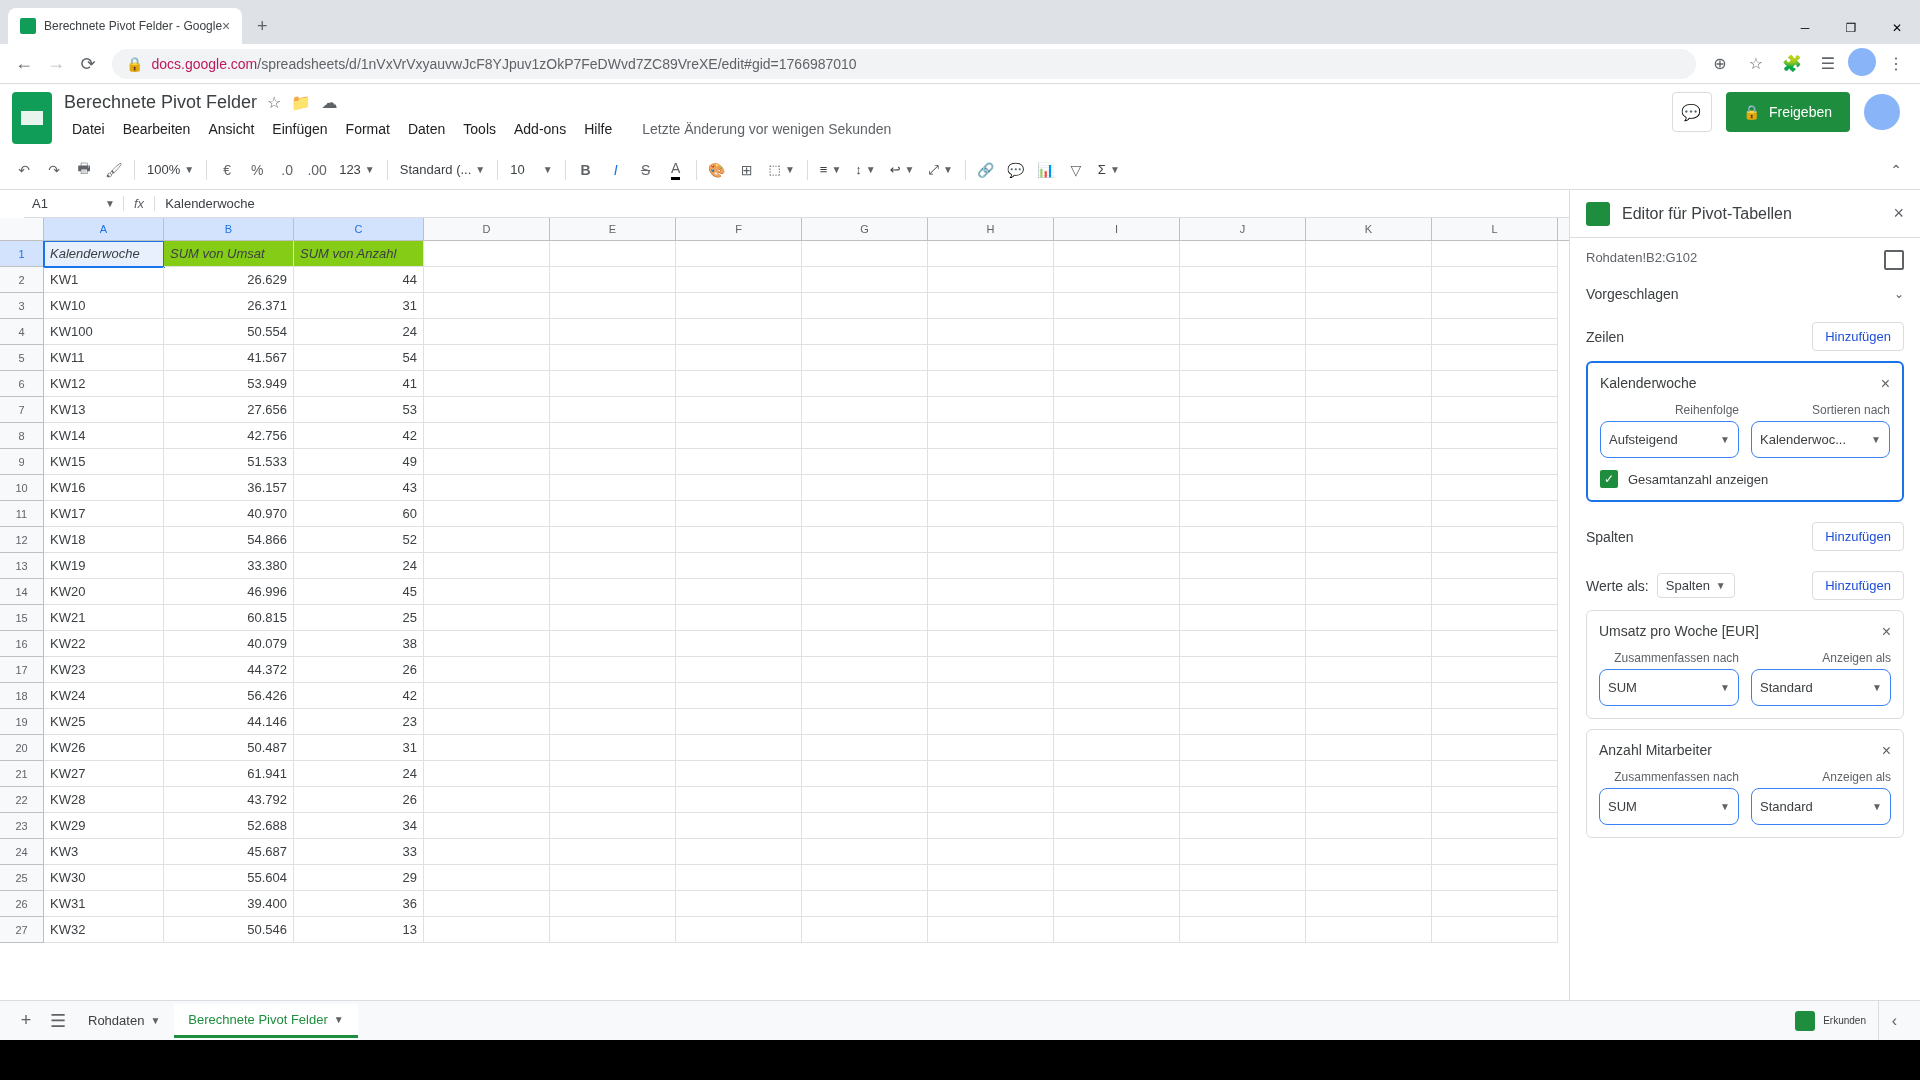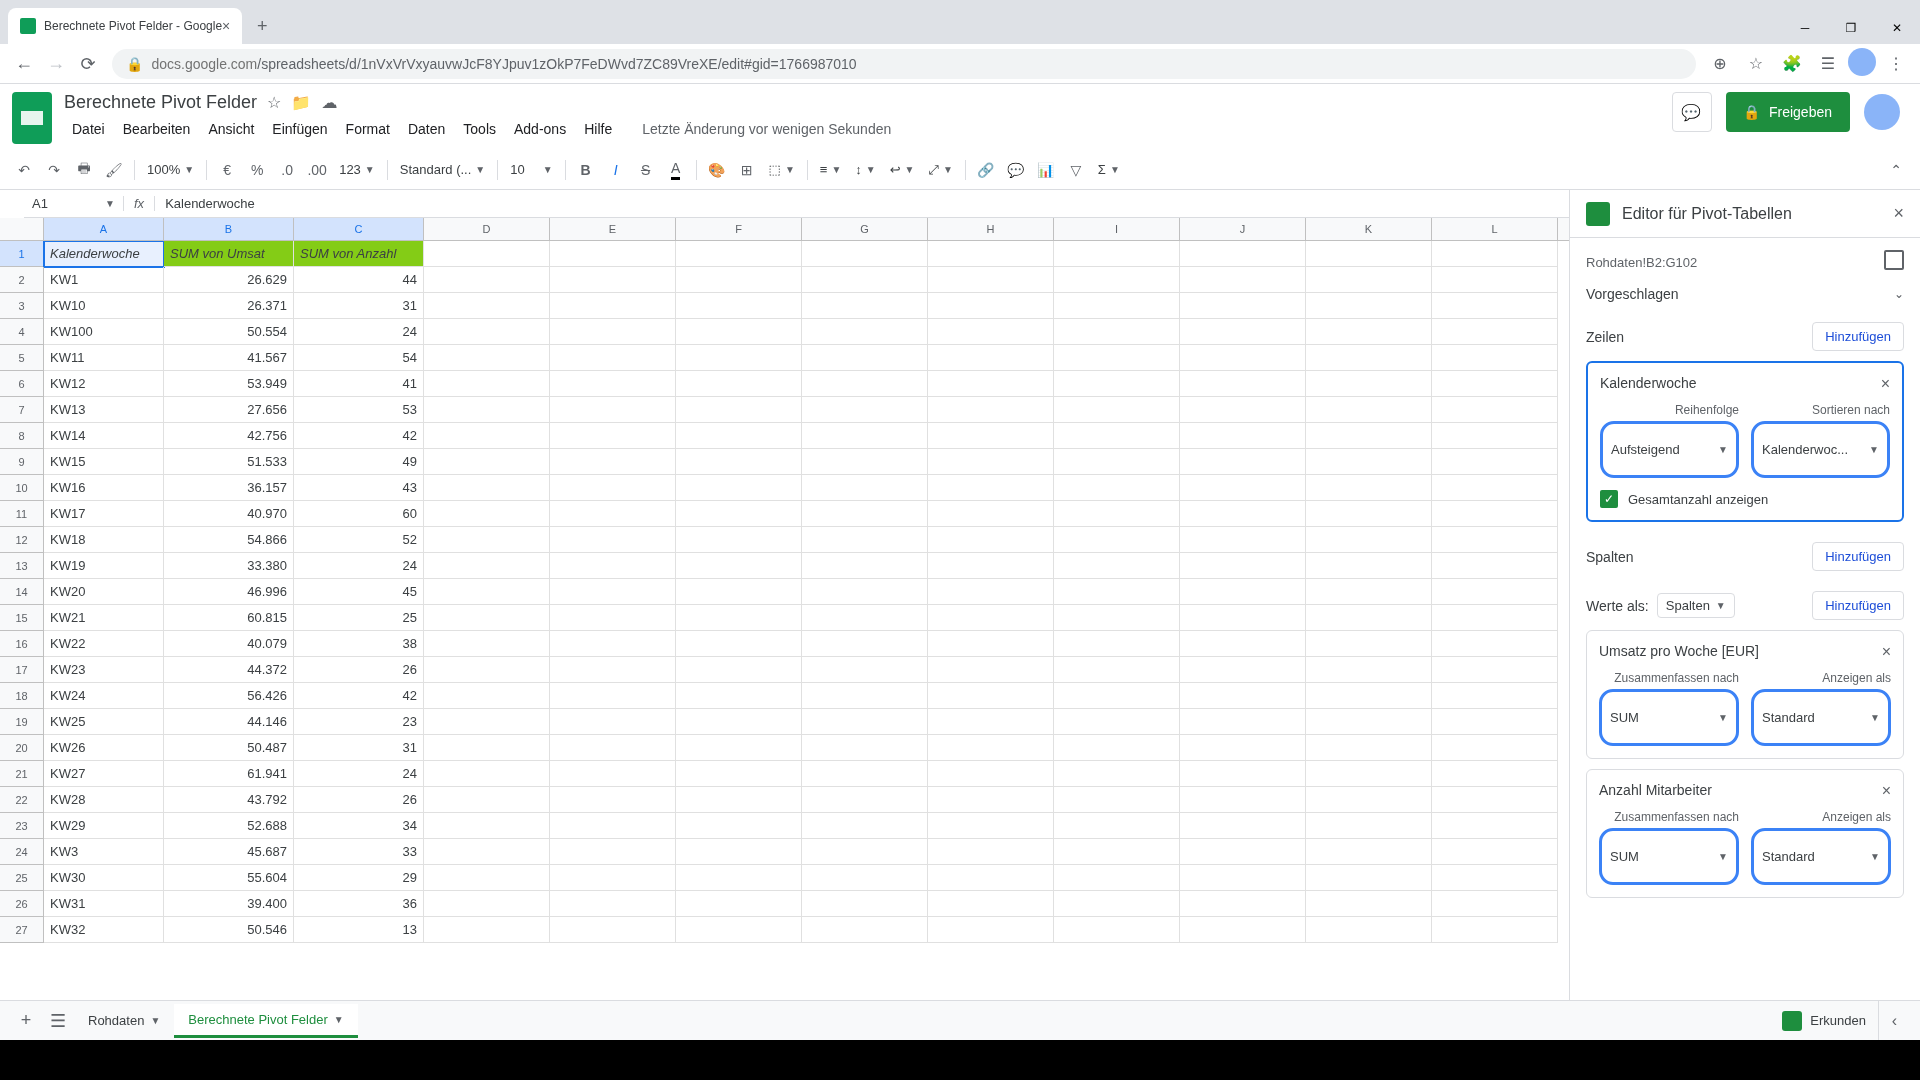--- a/index.html
+++ b/index.html
@@ -15,21 +15,21 @@
 .tab-close { margin-left: auto; color: #5f6368; font-size: 14px; cursor: pointer; }
 .newtab { width: 28px; height: 28px; display: flex; align-items: center; justify-content: center; color: #5f6368; font-size: 18px; margin-left: 6px; margin-bottom: 4px; }
 .win-controls { margin-left: auto; display: flex; }
 .win-btn { width: 46px; height: 32px; display: flex; align-items: center; justify-content: center; color: #000; font-size: 12px; }
 
 
 .urlbar { height: 40px; background: #fff; display: flex; align-items: center; padding: 0 8px; border-bottom: 1px solid #dadce0; }
 .nav-btn { width: 32px; height: 32px; display: flex; align-items: center; justify-content: center; color: #5f6368; font-size: 18px; border-radius: 50%; }
 .nav-btn.disabled { color: #bdc1c6; }
 .url-input { flex: 1; height: 30px; background: #f1f3f4; border-radius: 15px; display: flex; align-items: center; padding: 0 14px; margin: 0 8px; font-size: 14px; color: #5f6368; }
-.url-domain { color: #737373; }
+.url-domain { color: #be185d; }
 .url-icons { display: flex; gap: 4px; }
 .url-icon { width: 32px; height: 32px; display: flex; align-items: center; justify-content: center; color: #5f6368; }
 .avatar-small { width: 28px; height: 28px; border-radius: 50%; background: #8ab4f8; }
 
 
 .docs-header { padding: 8px 12px 0; display: flex; align-items: flex-start; }
 .docs-logo { width: 40px; height: 52px; background: #0f9d58; border-radius: 4px; margin-right: 12px; display: flex; align-items: center; justify-content: center; position: relative; }
 .docs-logo::after { content: ''; position: absolute; width: 22px; height: 14px; background: #fff; opacity: 0.9; }
 .docs-title-area { flex: 1; }
 .docs-title-row { display: flex; align-items: center; gap: 10px; }
@@ -81,45 +81,45 @@
 .sel-range { background: #84cc16; }
 .row-h.sel { background: #d3e3fd; color: #1a73e8; }
 
 
 .sidebar { width: 350px; display: flex; flex-direction: column; background: #fff; }
 .sb-header { height: 48px; display: flex; align-items: center; padding: 0 16px; border-bottom: 1px solid #dadce0; }
 .sb-icon { width: 24px; height: 24px; background: #1e8e3e; border-radius: 3px; margin-right: 12px; }
 .sb-title { flex: 1; font-size: 16px; color: #3c4043; }
 .sb-close { color: #5f6368; font-size: 18px; }
 .sb-body { flex: 1; overflow-y: auto; padding: 12px 16px; }
-.sb-range { display: flex; justify-content: space-between; align-items: flex-end; font-size: 13px; color: #5f6368; margin-bottom: 16px; }
+.sb-range { display: flex; justify-content: space-between; align-items: flex-start; font-size: 13px; color: #5f6368; margin-bottom: 16px; }
 .grid-icon { width: 20px; height: 20px; border: 2px solid #5f6368; border-radius: 2px; }
 .sb-section { margin-bottom: 20px; }
 .sb-section-head { display: flex; justify-content: space-between; align-items: center; font-size: 14px; color: #3c4043; margin-bottom: 10px; }
 .chev { font-size: 12px; color: #5f6368; }
 .add-btn { color: #1d4ed8; font-size: 13px; font-weight: 500; padding: 6px 12px; border: 1px solid #dadce0; border-radius: 4px; }
 .field-card { border: 1px solid #dadce0; border-radius: 6px; padding: 12px; margin-bottom: 10px; }
 .field-card.active { border: 2px solid #1a73e8; }
 .field-title { font-size: 14px; font-weight: 500; color: #3c4043; display: flex; justify-content: space-between; margin-bottom: 10px; }
 .field-close { color: #5f6368; font-size: 16px; cursor: pointer; }
 .field-row { display: flex; gap: 12px; }
 .field-col { flex: 1; }
 .field-label { font-size: 12px; color: #5f6368; margin-bottom: 4px; text-align: right; }
-.field-select { display: flex; justify-content: space-between; align-items: center; border: 3px solid #3b82f6; border-radius: 14px; padding: 18px 8px; font-size: 13px; color: #3c4043; }
+.field-select { display: flex; justify-content: space-between; align-items: center; border: 1px solid #3b82f6; border-radius: 8px; padding: 10px 8px; font-size: 13px; color: #3c4043; }
 .checkbox-row { display: flex; align-items: center; gap: 10px; margin-top: 12px; font-size: 13px; color: #3c4043; }
 .checkbox { width: 18px; height: 18px; background: #1e8e3e; border-radius: 2px; display: flex; align-items: center; justify-content: center; color: #fff; font-size: 12px; }
 .werte-row { display: flex; align-items: center; gap: 8px; font-size: 14px; color: #3c4043; }
 .werte-select { border: 1px solid #dadce0; border-radius: 4px; padding: 4px 8px; font-size: 13px; display: flex; align-items: center; gap: 6px; }
 
 
 .sheet-tabs { height: 40px; border-top: 1px solid #dadce0; display: flex; align-items: center; padding: 0 10px; background: #f8f9fa; }
 .tab-btn { width: 32px; height: 32px; display: flex; align-items: center; justify-content: center; color: #5f6368; font-size: 18px; }
 .sheet-tab { padding: 8px 14px; font-size: 13px; color: #3c4043; display: flex; align-items: center; gap: 6px; border-radius: 0; }
 .sheet-tab.active { background: #fff; color: #1e8e3e; border-bottom: 3px solid #1e8e3e; }
-.explore-btn { margin-left: auto; display: flex; align-items: center; gap: 8px; padding: 6px 12px; font-size: 13px; color: #3c4043; }
+.explore-btn { margin-left: auto; display: flex; align-items: center; gap: 8px; padding: 6px 12px; font-size: 10px; color: #3c4043; }
 .explore-icon { width: 20px; height: 20px; background: #1e8e3e; border-radius: 3px; }
 .side-toggle { width: 32px; display: flex; align-items: center; justify-content: center; color: #5f6368; border-left: 1px solid #dadce0; height: 100%; }
 </style>
 </head>
 <body>
 
 <div class="chrome-window">
 
   <div class="titlebar">
     <div class="tab">

